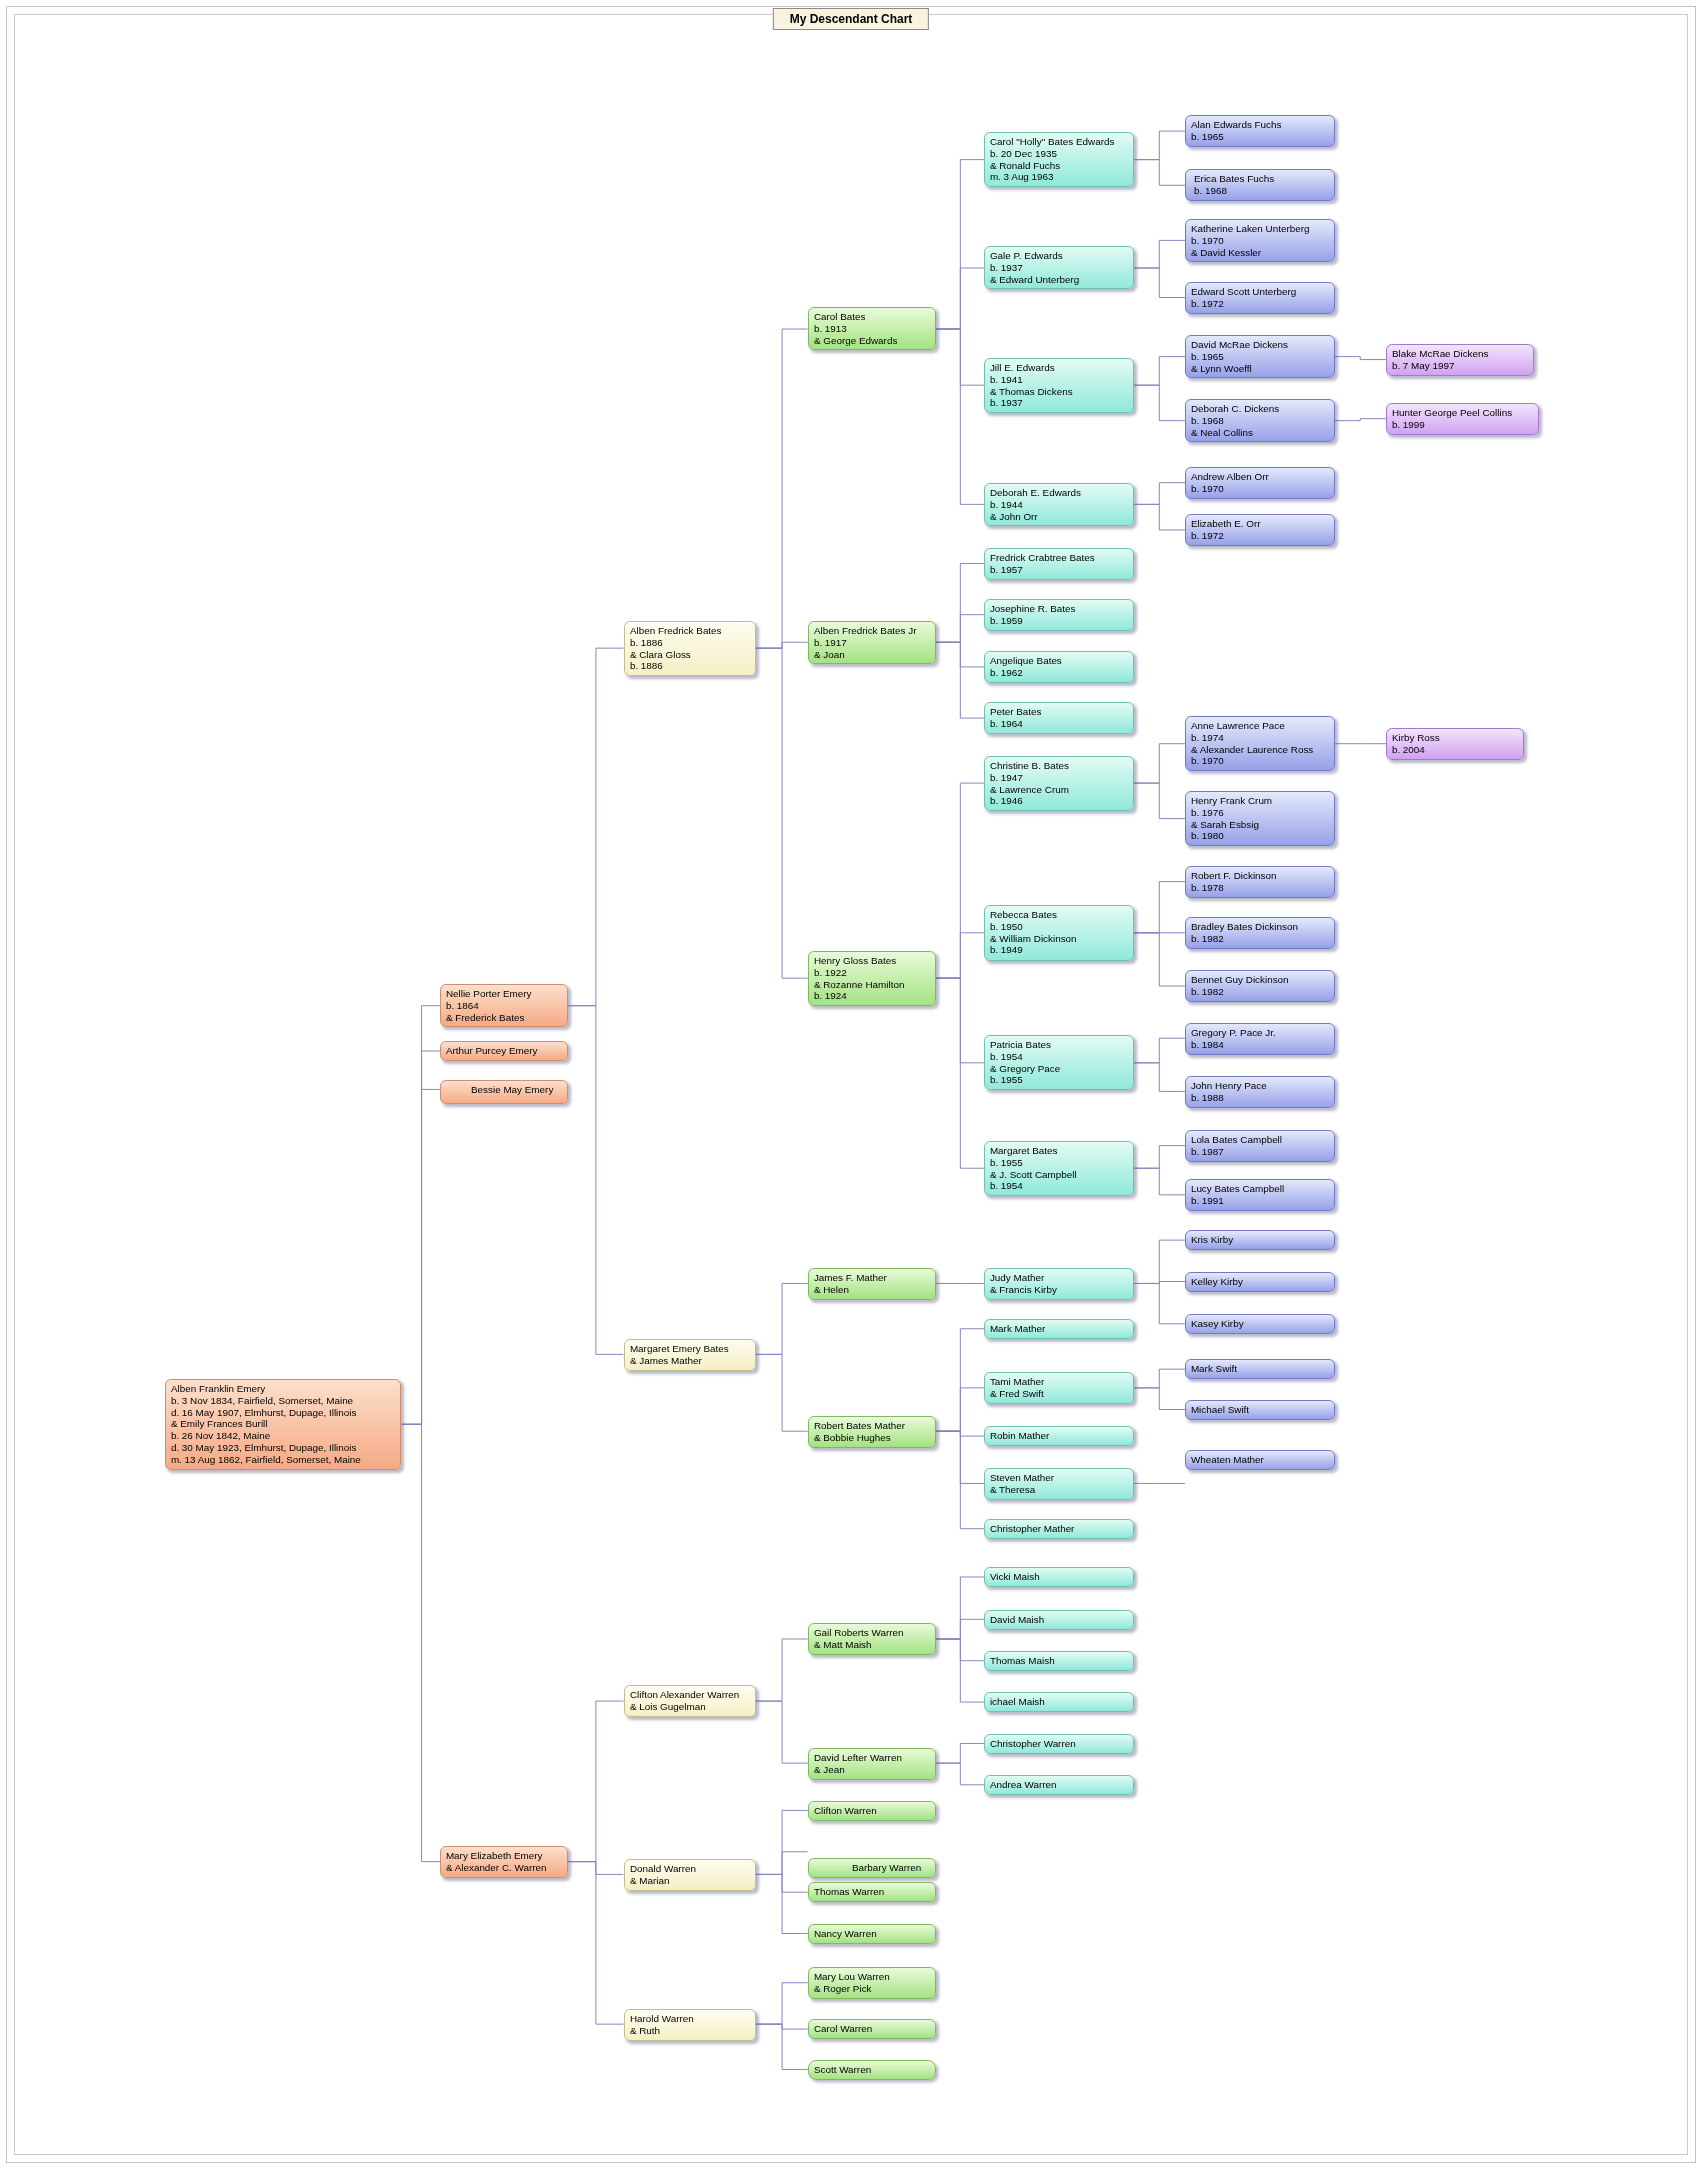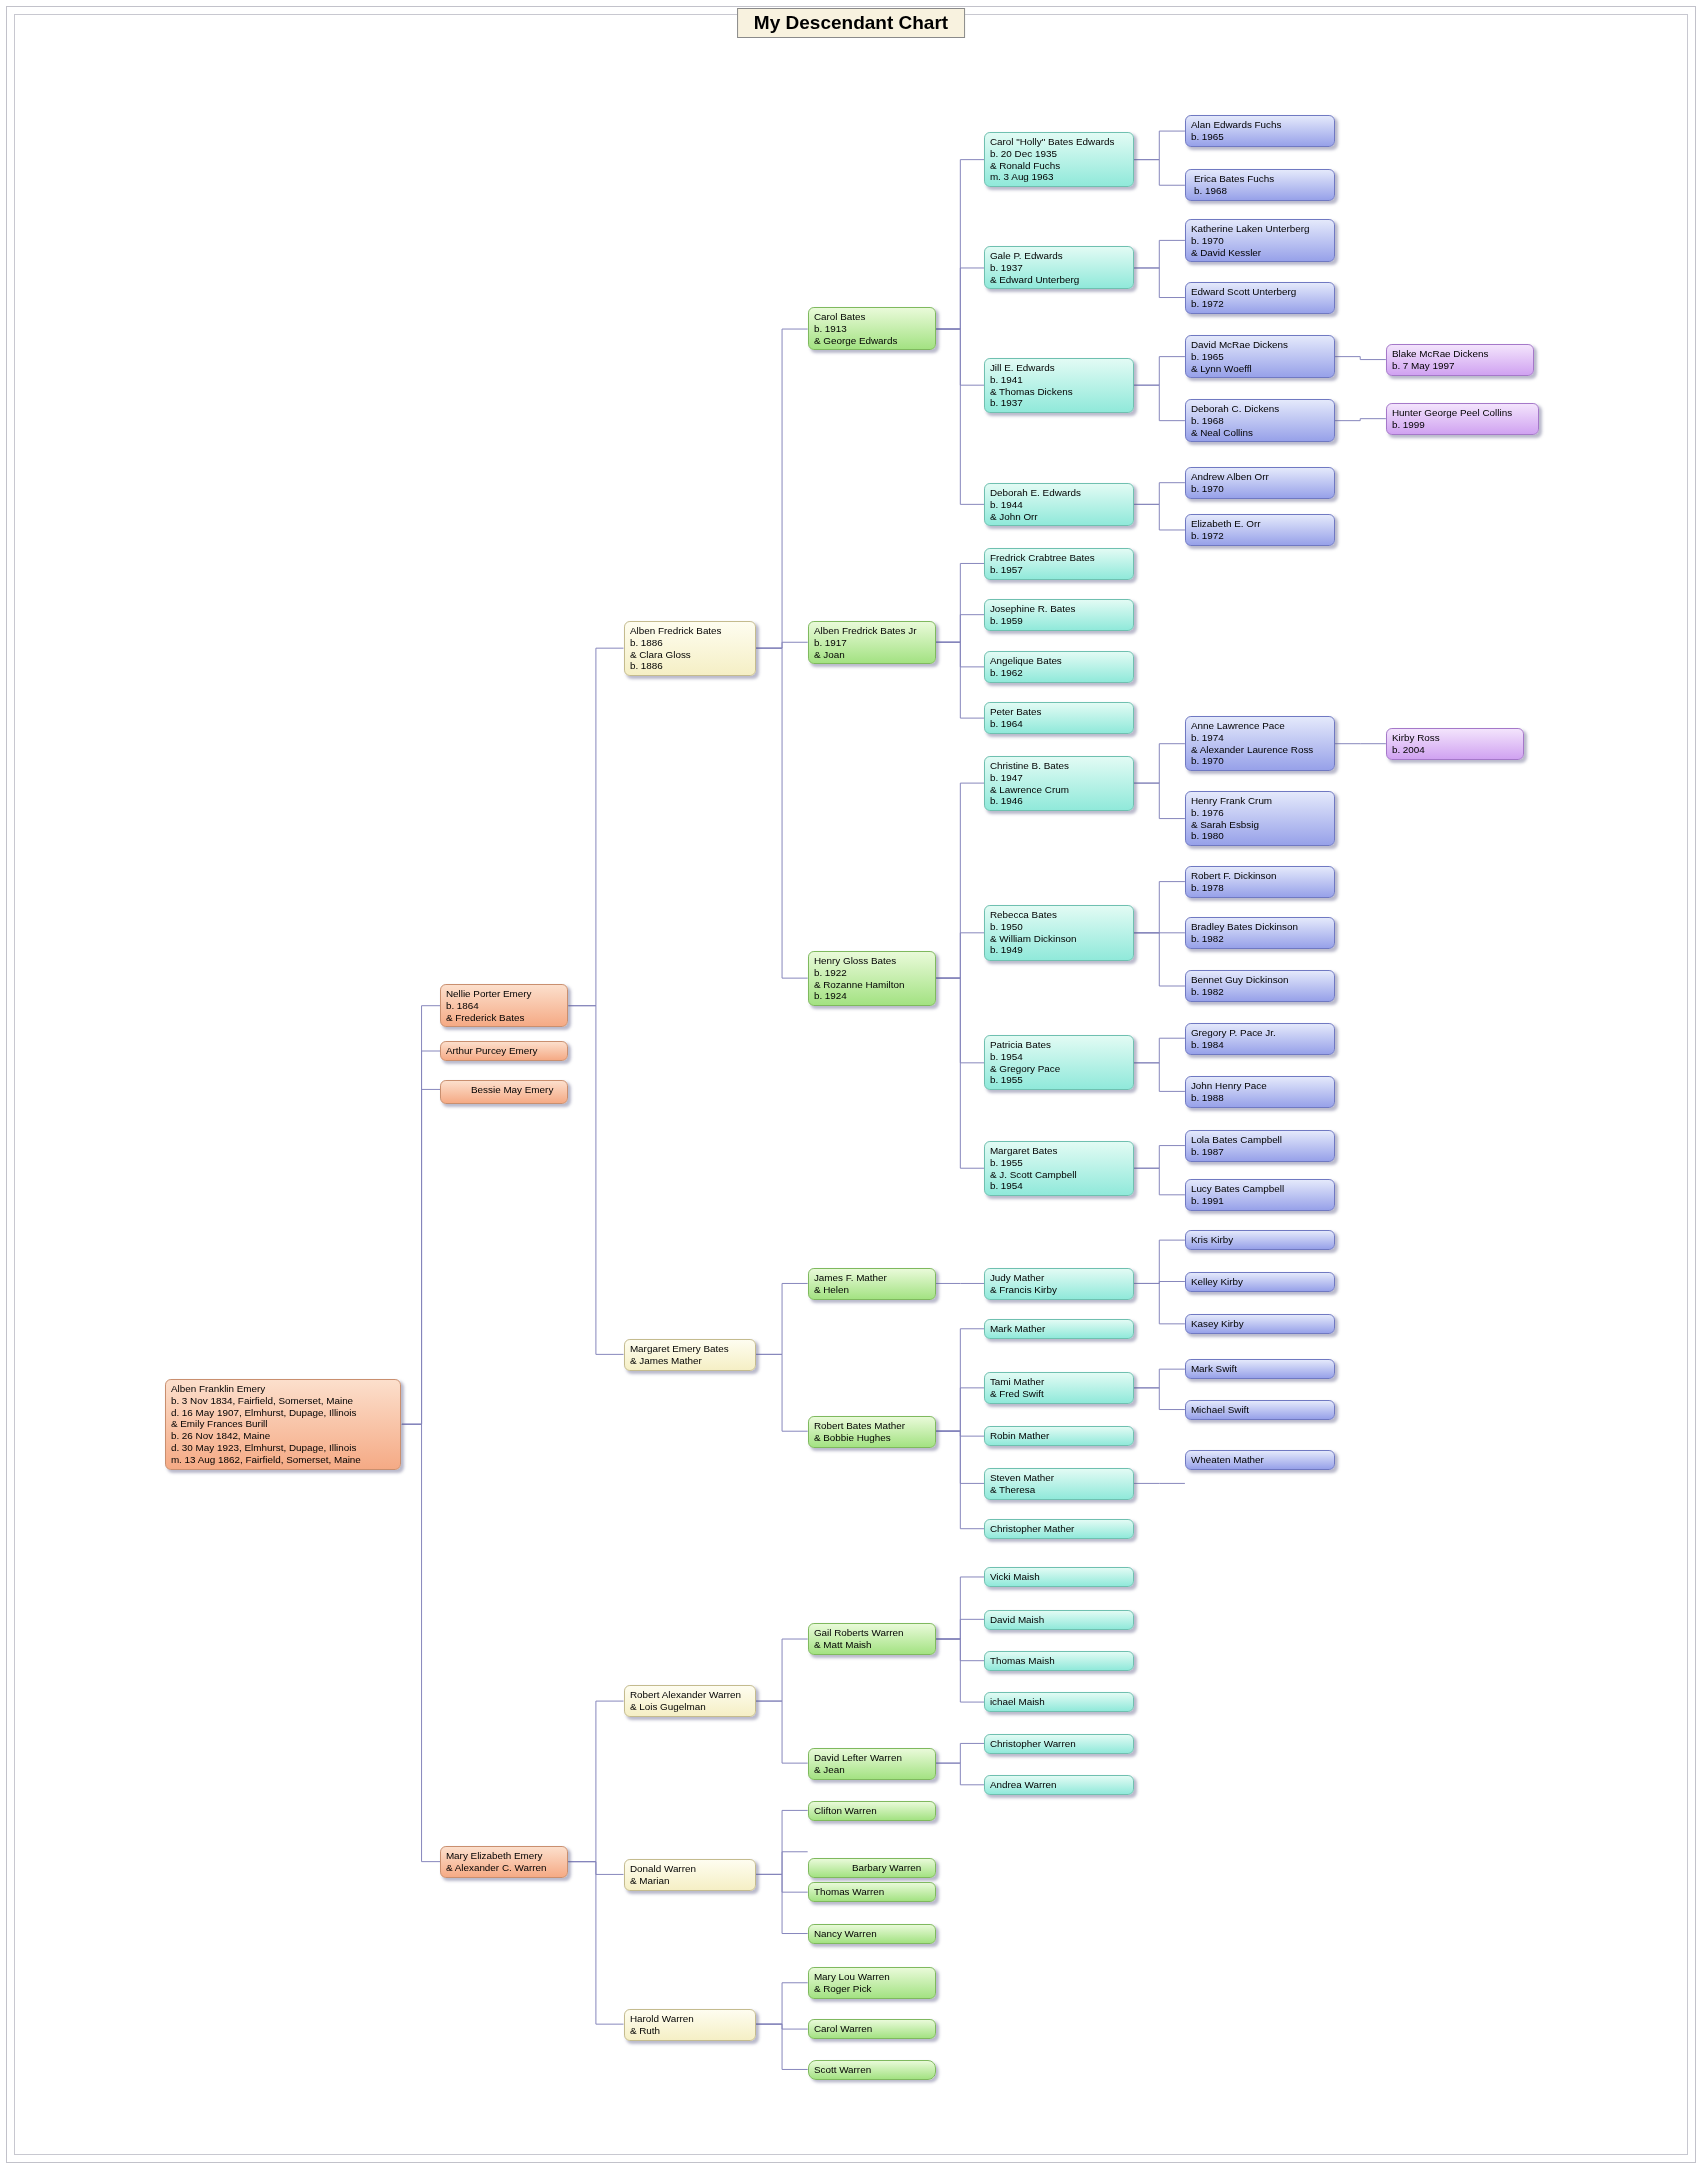--- a/index.html
+++ b/index.html
@@ -14,21 +14,21 @@
   #nodes { position:absolute; left:0; top:0; width:100%; height:100%; z-index:2; }
   .node {
     position:absolute; box-sizing:border-box; border:1px solid #999;
     border-radius:5.9px; padding:3px 4.9px; font-size:9.9px; line-height:11.8px;
     color:#000; box-shadow:2.5px 2.5px 3px rgba(100,100,140,0.45);
     white-space:nowrap; overflow:hidden; cursor:default;
   }
   .node .line { height:11.8px; }
   .chart-title {
     position:absolute; top:7.9px; left:50%; transform:translateX(-50%); z-index:3;
-    font-size:19px; font-weight:bold; color:#000;
+    font-size:12px; font-weight:bold; color:#000;
     background:#f8f2df; border:1px solid #8a8a8a; padding:3px 15.8px;
   }
 </style>
 </head>
 <body>
 
 <div class="frame-outer"></div>
 <div class="frame-inner"></div>
 
 <div class="chart-title">My Descendant Chart</div>
@@ -138,21 +138,21 @@
       <div class="line name">Alben Fredrick Bates</div>
       <div class="line">b. 1886</div>
       <div class="line">&amp; Clara Gloss</div>
       <div class="line">b. 1886</div>
     </div>
     <div class="node" style="left: 624px; top: 1339px; width: 132px; height: 31.5px; background: linear-gradient(rgb(254, 253, 240), rgb(245, 239, 197)); border-color: rgb(196, 187, 142);">
       <div class="line name">Margaret Emery Bates</div>
       <div class="line">&amp; James Mather</div>
     </div>
     <div class="node" style="left: 624px; top: 1685px; width: 132px; height: 31.5px; background: linear-gradient(rgb(254, 253, 240), rgb(245, 239, 197)); border-color: rgb(196, 187, 142);">
-      <div class="line name">Robert Alexander Warren</div>
+      <div class="line name">Clifton Alexander Warren</div>
       <div class="line">&amp; Lois Gugelman</div>
     </div>
     <div class="node" style="left: 624px; top: 1859px; width: 132px; height: 31.5px; background: linear-gradient(rgb(254, 253, 240), rgb(245, 239, 197)); border-color: rgb(196, 187, 142);">
       <div class="line name">Donald Warren</div>
       <div class="line">&amp; Marian</div>
     </div>
     <div class="node" style="left: 624px; top: 2009px; width: 132px; height: 31.5px; background: linear-gradient(rgb(254, 253, 240), rgb(245, 239, 197)); border-color: rgb(196, 187, 142);">
       <div class="line name">Harold Warren</div>
       <div class="line">&amp; Ruth</div>
     </div>

